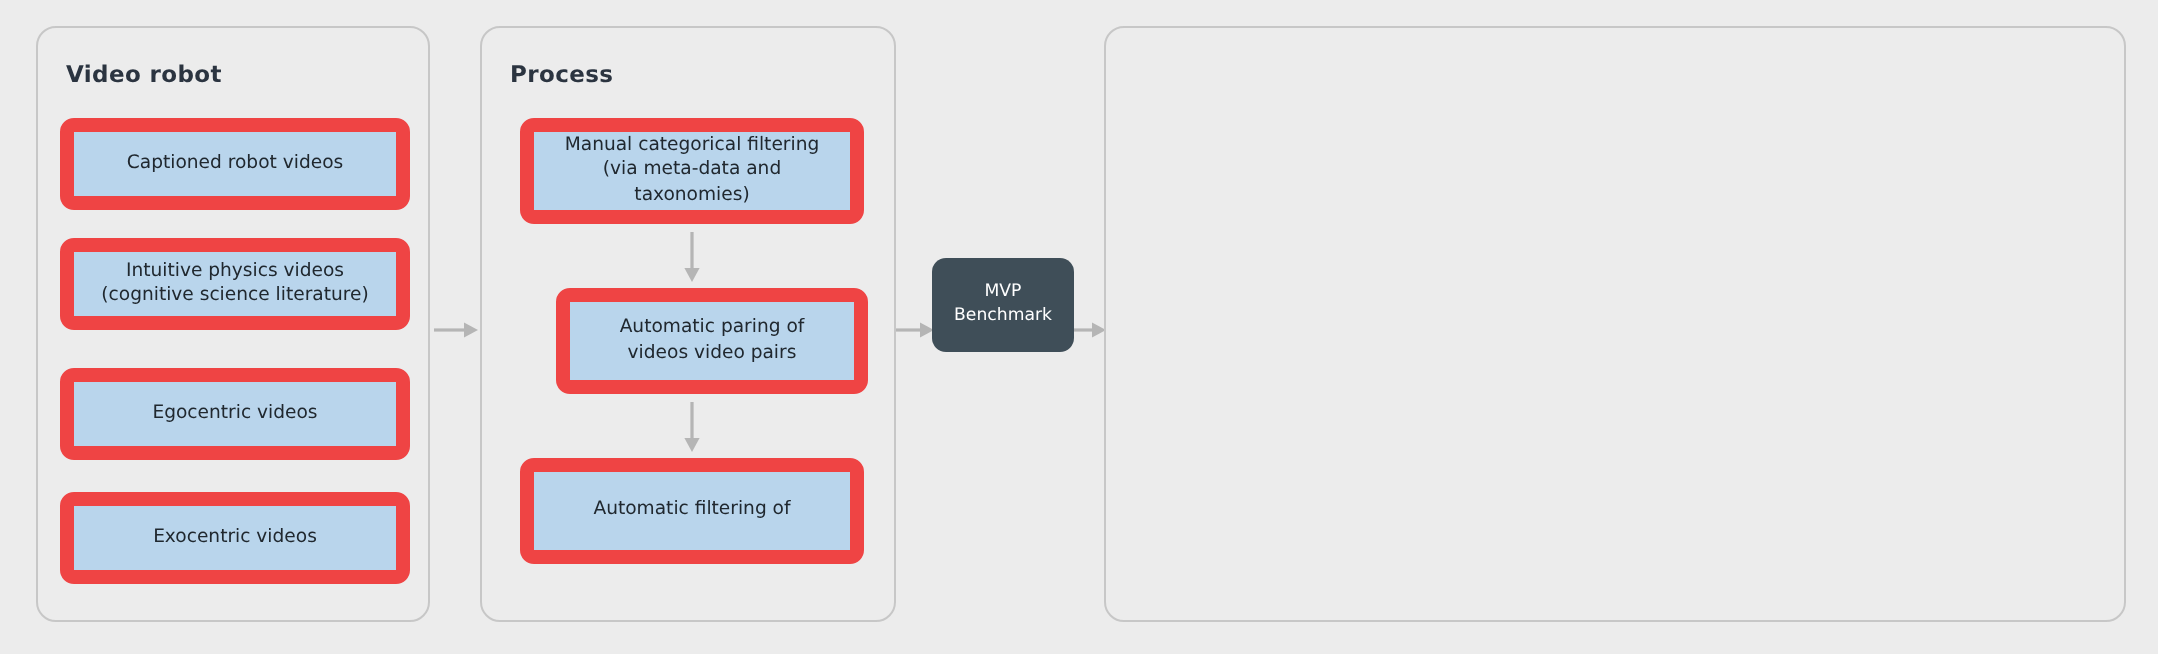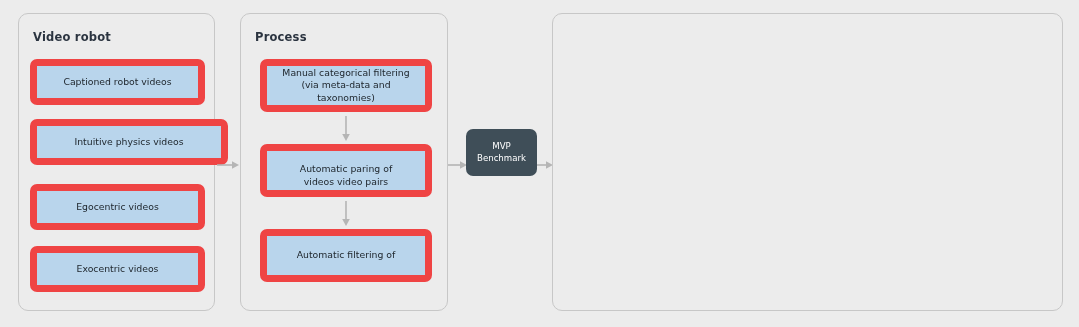--- a/index.html
+++ b/index.html
@@ -54,27 +54,27 @@
     text-align: center;
     color: #20282f;
     font-size: 9.3px;
     line-height: 12.5px;
     padding: 2px 6px;
   }
   .node .line2 { display: block; }
 
   
   #node-captioned   { left: 11px; top: 45px;  width: 175px; height: 46px; }
-  #node-intuitive   { left: 11px; top: 105px; width: 198px; height: 46px; }
+  #node-intuitive   { left: 11px; top: 105px; width: 175px; height: 46px; }
   #node-egocentric  { left: 11px; top: 170px; width: 175px; height: 46px; }
   #node-exocentric  { left: 11px; top: 232px; width: 175px; height: 46px; }
 
   
   #node-manual    { left: 19px; top: 45px;  width: 172px; height: 53px; }
-  #node-paring    { left: 19px; top: 130px; width: 172px; height: 53px; align-items: flex-end; }
+  #node-paring    { left: 37px; top: 130px; width: 156px; height: 53px; }
   #node-filtering { left: 19px; top: 215px; width: 172px; height: 53px; }
 
   
   #node-benchmark {
     position: absolute;
     left: 466px;
     top: 129px;
     width: 71px;
     height: 47px;
     box-sizing: border-box;
@@ -112,20 +112,21 @@
   <div class="panel" id="panel-video-pool">
     <div class="panel-title">Video robot</div>
 
     <div class="node" id="node-captioned">
       <span>Captioned robot videos</span>
     </div>
 
     <div class="node" id="node-intuitive">
       <div>
         <span>Intuitive physics videos</span>
+        <span class="line2">(cognitive science literature)</span>
       </div>
     </div>
 
     <div class="node" id="node-egocentric">
       <span>Egocentric videos</span>
     </div>
 
     <div class="node" id="node-exocentric">
       <span>Exocentric videos</span>
     </div>

